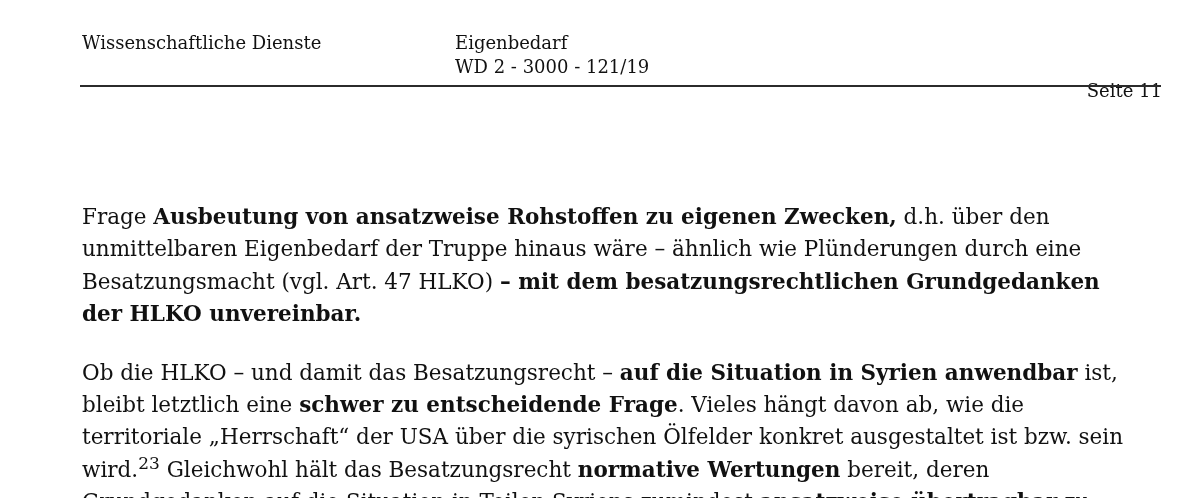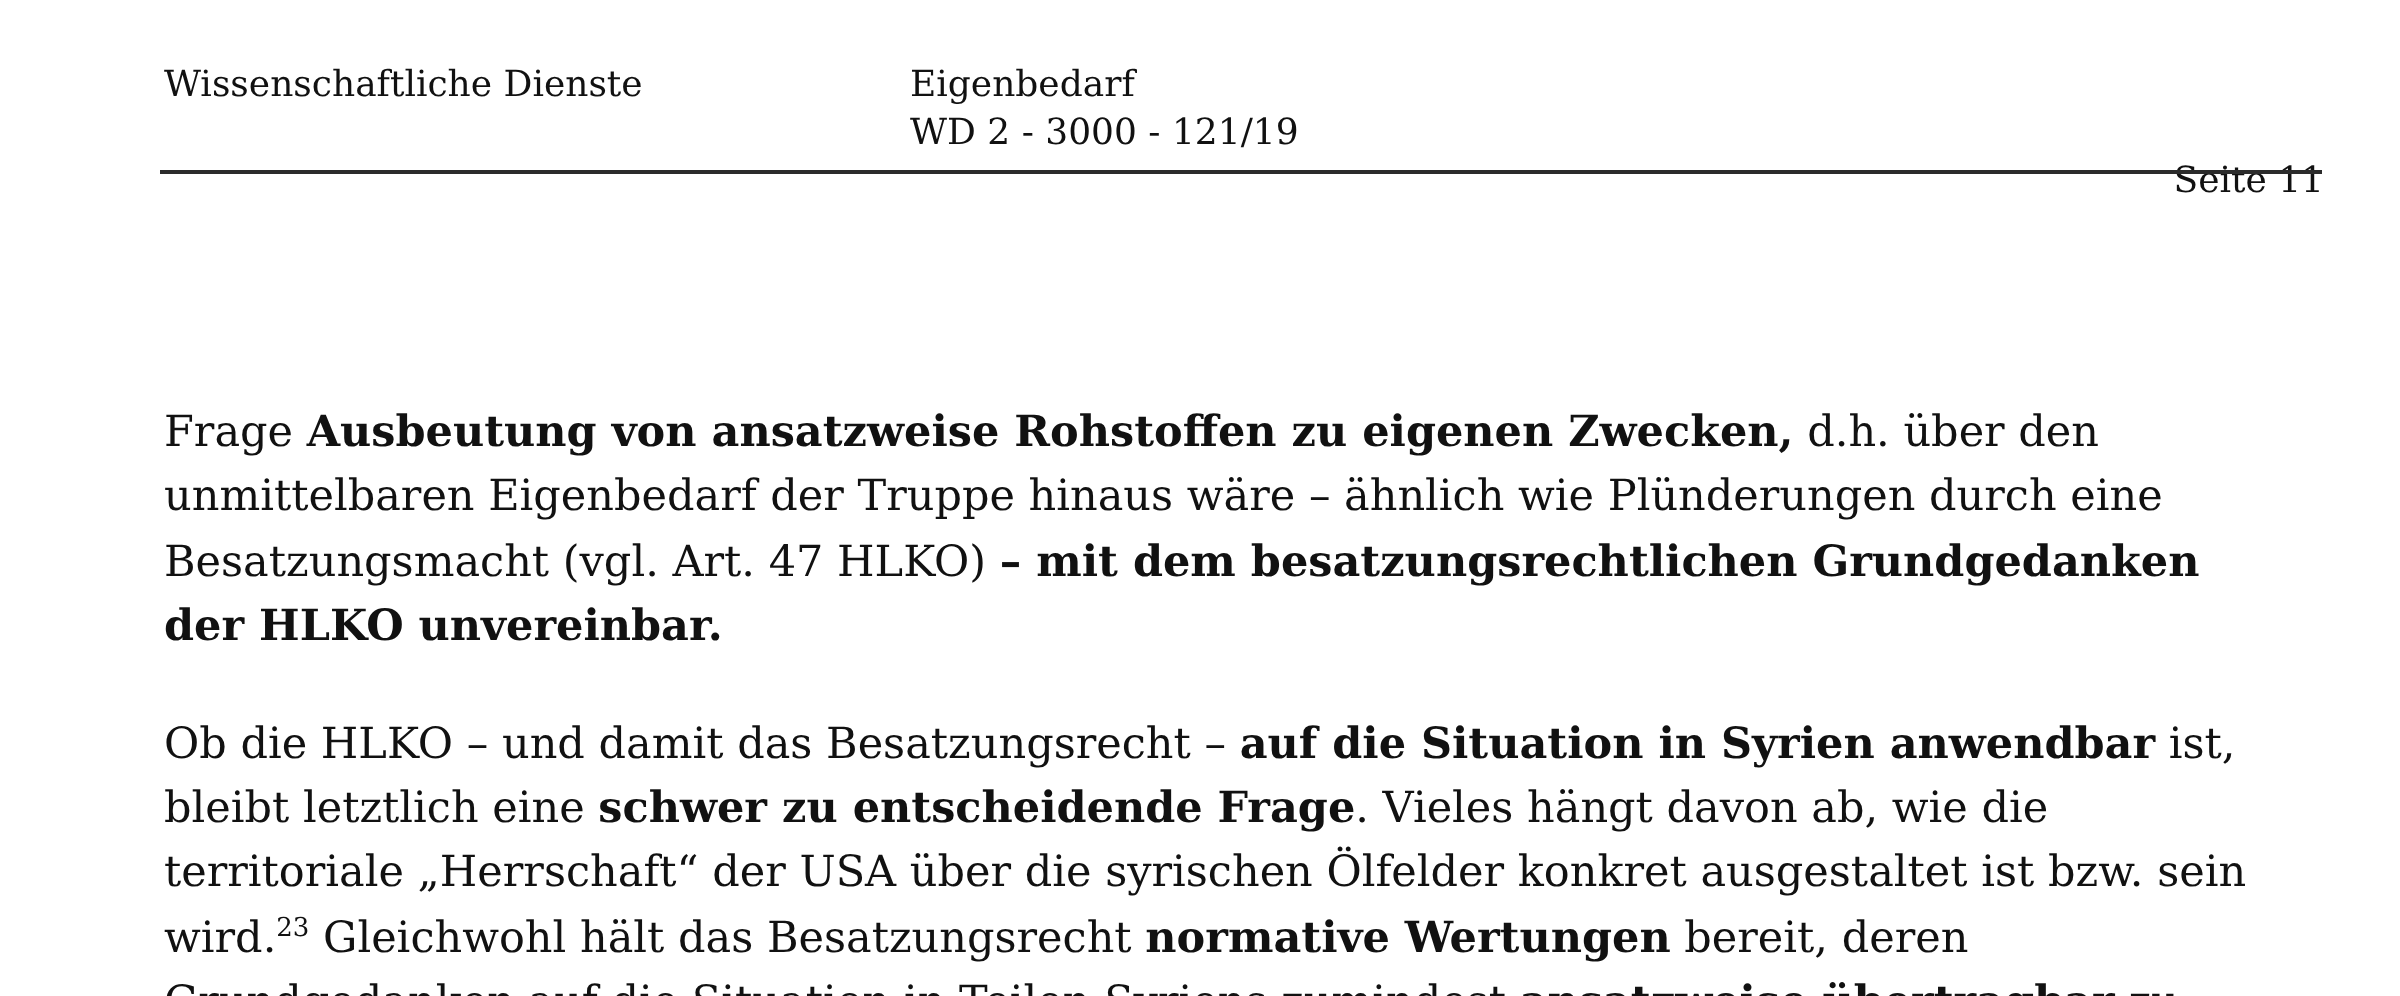--- a/index.html
+++ b/index.html
@@ -61,21 +61,21 @@
     line-height: 32.4px;
     text-align: left;
   }
   .para + .para {
     margin-top: 26px;
   }
   .b {
     font-weight: bold;
   }
   sup.fn {
-    font-size: 13px;
+    font-size: 17px;
     line-height: 0;
     vertical-align: super;
   }
 </style>
 </head>
 <body>
 
 <div class="page">
 
   <header class="doc-header">

